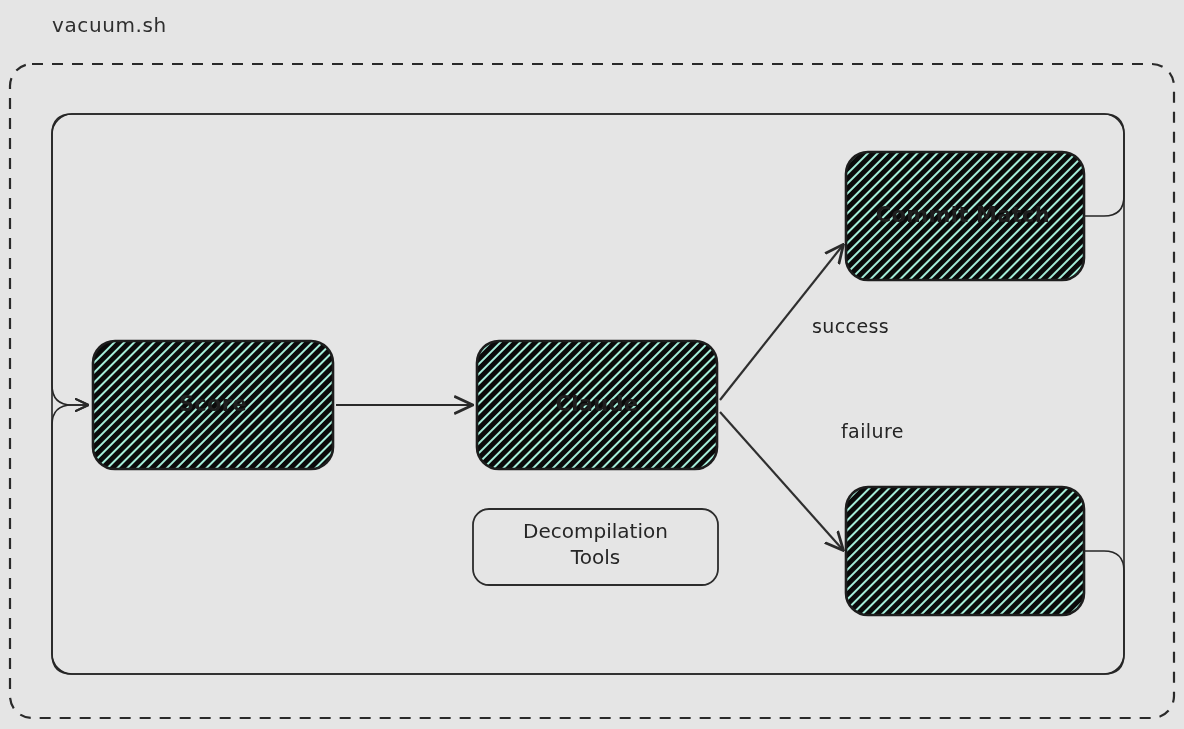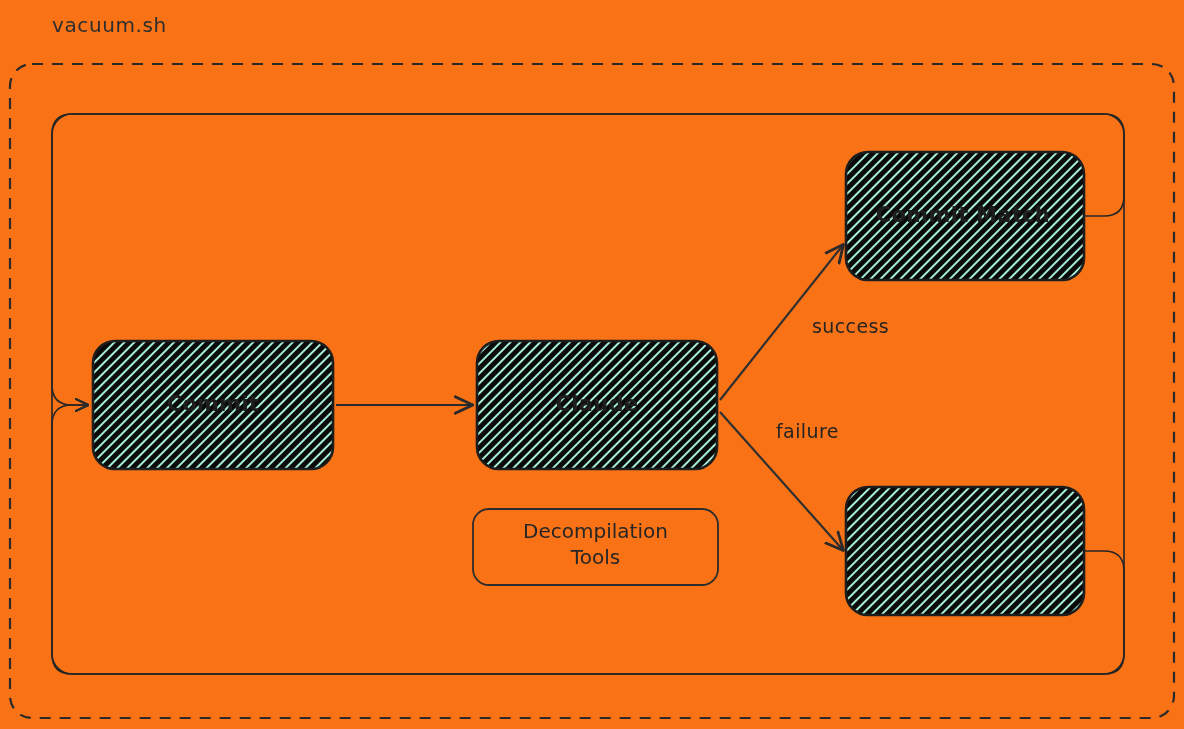--- a/index.html
+++ b/index.html
@@ -11,21 +11,21 @@
   body {
     width: 1184px;
     height: 729px;
     overflow: hidden;
     font-family: "DejaVu Sans", sans-serif;
   }
   #canvas {
     position: relative;
     width: 1184px;
     height: 729px;
-    background: #f97316;
+    background: #e5e5e5;
   }
   #svg-layer {
     position: absolute;
     top: 0;
     left: 0;
     width: 1184px;
     height: 729px;
   }
   .node-label,
   .plain-label,
@@ -106,27 +106,27 @@
              Q 1124 114 1104 114 L 72 114 Q 52 114 52 134
              L 52 385 Q 52 405 72 405 L 88 405" fill="none" stroke="#262626" stroke-width="1.6" marker-end="url(#arrow)"></path>
 
     <path d="M 1084 551 L 1104 551 Q 1124 551 1124 571 L 1124 654
              Q 1124 674 1104 674 L 72 674 Q 52 674 52 654
              L 52 425 Q 52 405 72 405 L 88 405" fill="none" stroke="#262626" stroke-width="1.6" marker-end="url(#arrow)"></path>
   </svg>
 
   <div class="diagram-title">vacuum.sh</div>
 
-  <div class="node-label" style="left:93px; top:392px; width:240px;">Commit</div>
+  <div class="node-label" style="left:93px; top:392px; width:240px;">Score</div>
 
   <div class="node-label" style="left:477px; top:392px; width:240px;">Claude</div>
 
   <div class="node-label" style="left:846px; top:203px; width:234px;">Commit Match</div>
 
 
   <div class="plain-label" style="left:473px; top:518px; width:245px;">Decompilation
 Tools</div>
 
   <div class="edge-label" style="left:812px; top:315px;">success</div>
 
-  <div class="edge-label" style="left:776px; top:420px;">failure</div>
+  <div class="edge-label" style="left:841px; top:420px;">failure</div>
 
 </div>
 
 </body></html>

